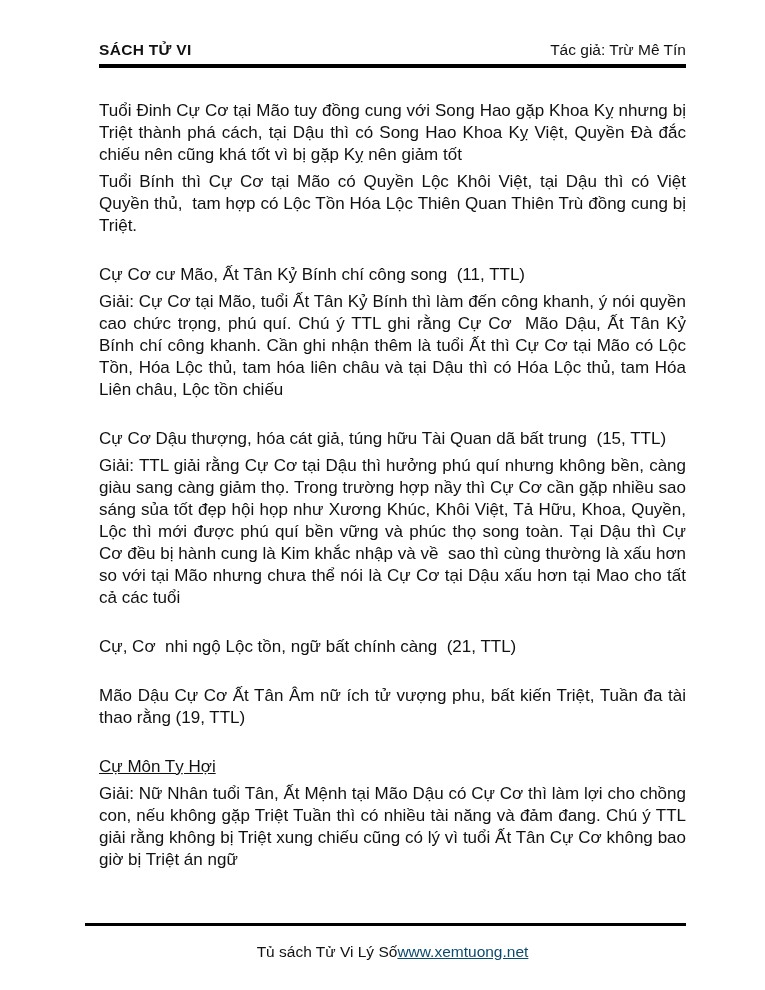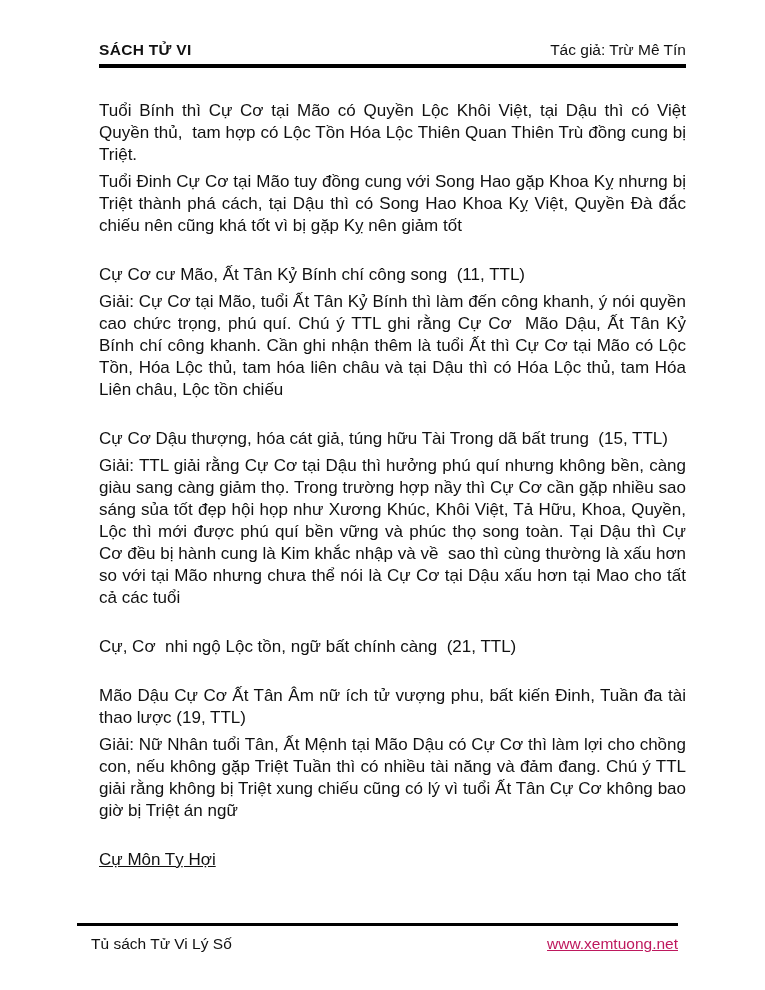--- a/index.html
+++ b/index.html
@@ -54,66 +54,66 @@
   .gap {
     margin-top: 27px;
   }
   .u {
     text-decoration: underline;
   }
   
   .footer {
     position: absolute;
     top: 923px;
-    left: 77px;
+    left: 85px;
     width: 601px;
     border-top: 3px solid #000000;
-    padding-top: 8px;
+    padding-top: 16px;
     font-size: 15.5px;
     line-height: 19px;
     display: flex;
-    justify-content: space-between;
+    justify-content: center;
     align-items: baseline;
   }
   .footer .series { padding-left: 14px; }
   .footer .page-number {
     position: absolute;
     left: 0;
     right: 0;
     text-align: center;
   }
   .footer .site-link {
-    color: #be185d;
+    color: #0c4a6e;
     text-decoration: underline;
     cursor: pointer;
     position: relative;
     z-index: 1;
   }
 </style>
 </head>
 <body>
 
 <div class="page">
 
   <div class="header">
     <span class="book-title">SÁCH TỬ VI</span>
     <span class="author">Tác giả: Trừ Mê Tín</span>
   </div>
 
   <div class="content">
+    <p class="blk">Tuổi Đinh Cự Cơ tại Mão tuy đồng cung với Song Hao gặp Khoa Kỵ nhưng bị Triệt thành phá cách, tại Dậu thì có Song Hao Khoa Kỵ Việt, Quyền Đà đắc chiếu nên cũng khá tốt vì bị gặp Kỵ nên giảm tốt</p>
     <p class="blk">Tuổi Bính thì Cự Cơ tại Mão có Quyền Lộc Khôi Việt, tại Dậu thì có Việt Quyền thủ,  tam hợp có Lộc Tồn Hóa Lộc Thiên Quan Thiên Trù đồng cung bị Triệt.</p>
-    <p class="blk">Tuổi Đinh Cự Cơ tại Mão tuy đồng cung với Song Hao gặp Khoa Kỵ nhưng bị Triệt thành phá cách, tại Dậu thì có Song Hao Khoa Kỵ Việt, Quyền Đà đắc chiếu nên cũng khá tốt vì bị gặp Kỵ nên giảm tốt</p>
     <p class="blk gap">Cự Cơ cư Mão, Ất Tân Kỷ Bính chí công song  (11, TTL)</p>
     <p class="blk">Giải: Cự Cơ tại Mão, tuổi Ất Tân Kỷ Bính thì làm đến công khanh, ý nói quyền cao chức trọng, phú quí. Chú ý TTL ghi rằng Cự Cơ  Mão Dậu, Ất Tân Kỷ Bính chí công khanh. Cần ghi nhận thêm là tuổi Ất thì Cự Cơ tại Mão có Lộc Tồn, Hóa Lộc thủ, tam hóa liên châu và tại Dậu thì có Hóa Lộc thủ, tam Hóa Liên châu, Lộc tồn chiếu</p>
-    <p class="blk gap">Cự Cơ Dậu thượng, hóa cát giả, túng hữu Tài Trong dã bất trung  (15, TTL)</p>
+    <p class="blk gap">Cự Cơ Dậu thượng, hóa cát giả, túng hữu Tài Quan dã bất trung  (15, TTL)</p>
     <p class="blk">Giải: TTL giải rằng Cự Cơ tại Dậu thì hưởng phú quí nhưng không bền, càng giàu sang càng giảm thọ. Trong trường hợp nầy thì Cự Cơ cần gặp nhiều sao sáng sủa tốt đẹp hội họp như Xương Khúc, Khôi Việt, Tả Hữu, Khoa, Quyền, Lộc thì mới được phú quí bền vững và phúc thọ song toàn. Tại Dậu thì Cự Cơ đều bị hành cung là Kim khắc nhập và về  sao thì cùng thường là xấu hơn so với tại Mão nhưng chưa thể nói là Cự Cơ tại Dậu xấu hơn tại Mao cho tất cả các tuổi</p>
     <p class="blk gap">Cự, Cơ  nhi ngộ Lộc tồn, ngữ bất chính càng  (21, TTL)</p>
-    <p class="blk gap">Mão Dậu Cự Cơ Ất Tân Âm nữ ích tử vượng phu, bất kiến Đinh, Tuần đa tài thao lược (19, TTL)</p>
+    <p class="blk gap">Mão Dậu Cự Cơ Ất Tân Âm nữ ích tử vượng phu, bất kiến Triệt, Tuần đa tài thao rằng (19, TTL)</p>
+    <p class="blk gap u">Cự Môn Tỵ Hợi</p>
     <p class="blk">Giải: Nữ Nhân tuổi Tân, Ất Mệnh tại Mão Dậu có Cự Cơ thì làm lợi cho chồng con, nếu không gặp Triệt Tuần thì có nhiều tài năng và đảm đang. Chú ý TTL giải rằng không bị Triệt xung chiếu cũng có lý vì tuổi Ất Tân Cự Cơ không bao giờ bị Triệt án ngữ</p>
-    <p class="blk gap u">Cự Môn Tỵ Hợi</p>
   </div>
 
   <div class="footer">
     <span class="series">Tủ sách Tử Vi Lý Số</span>
     <span class="site-link">www.xemtuong.net</span>
   </div>
 
 </div>
 
 </body></html>

